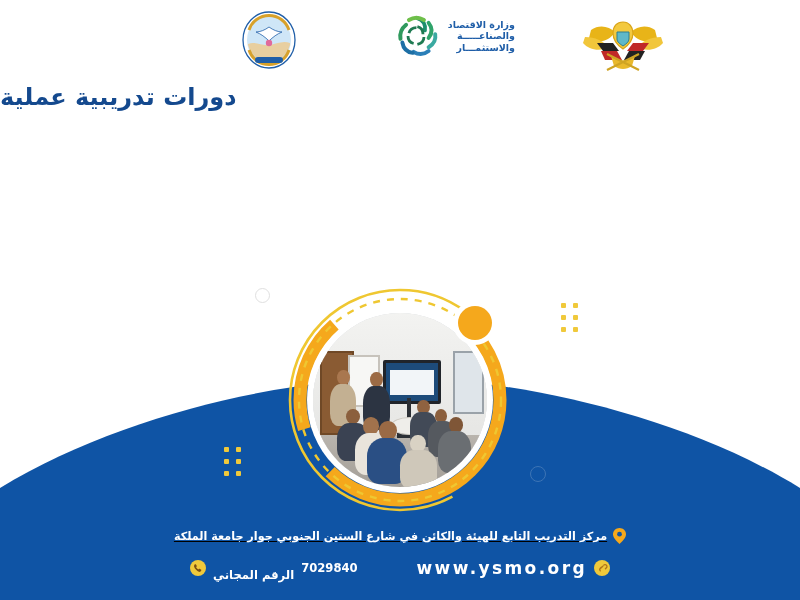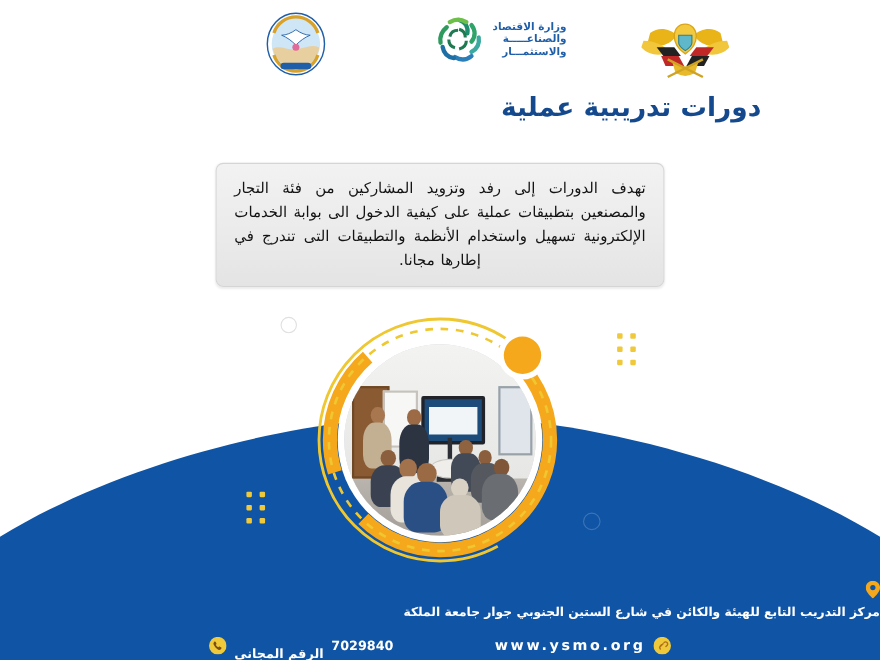--- a/index.html
+++ b/index.html
@@ -21,21 +21,21 @@
   .logo-right{left:533px;width:84px;height:66px;}
 
   .ministry-text{
     display:flex;flex-direction:column;align-items:flex-start;
     line-height:1.18;color:#1f5ea8;font-size:9.5px;font-weight:bold;
     letter-spacing:.2px;direction:rtl;
   }
   .ministry-text span{white-space:nowrap;}
 
   
-  .title-wrap{position:absolute;top:84px;left:0;width:692px;text-align:right;}
+  .title-wrap{position:absolute;top:84px;left:0;width:692px;text-align:left;}
   .title-1{
     color:#14498e;font-size:24px;font-weight:bold;letter-spacing:.3px;
     line-height:1.15;direction:rtl;
   }
   .title-2{
     color:#14498e;font-size:16.5px;font-weight:bold;margin-top:4px;
     line-height:1.2;direction:rtl;
   }
 
   
@@ -157,23 +157,20 @@
         <path d="M30 46c6 6 18 6 24 0l-3 10c-6 4-12 4-18 0Z" fill="#e9b92c"></path>
         <path d="M26 44l32 16M58 44L26 60" stroke="#cfa424" stroke-width="2.2" fill="none"></path>
       </svg>
     </div>
   </div>
 
   <div class="title-wrap">
     <div class="title-1">دورات تدريبية عملية</div>
   </div>
 
-  <div class="textbox">
-    <p>تهدف الدورات  إلى رفد وتزويد  المشاركين من فئة التجار والمصنعين بتطبيقات عملية على كيفية  الدخول الى  بوابة  الخدمات  الإلكترونية  تسهيل  واستخدام الأنظمة والتطبيقات التى تندرج في إطارها  مجانا.</p>
-  </div>
 
   <svg class="dome" viewBox="0 0 800 230" preserveAspectRatio="none">
     <path d="M0 230 L0 118 C 120 44, 290 8, 400 8 C 510 8, 680 44, 800 118 L800 230 Z" fill="#0f54a5"></path>
   </svg>
 
   <div class="dot-grid dots-right">
     <i></i>
       <i></i>
       <i></i>
       <i></i>
@@ -240,41 +237,41 @@
         <div class="head" style="left:56%;top:70%;width:9%;height:10%;background:#d9d2c4;"></div>
         <div class="p" style="left:50%;top:79%;width:21%;height:22%;background:#cfc8ba;"></div>
       </div>
     </div>
 
     <div class="accent-dot"></div>
   </div>
 
   <div style="position:absolute;left:0;top:528px;width:800px;">
 
-    <div style="display:flex;flex-direction:column;align-items:flex-start;justify-content:center;gap:6px;">
+    <div style="display:flex;flex-direction:row;align-items:center;justify-content:center;gap:6px;text-decoration:underline;">
       <span style="flex:0 0 auto;line-height:0;">
         <svg width="13" height="16" viewBox="0 0 13 16" aria-hidden="true">
           <path d="M6.5 0C2.9 0 0 2.8 0 6.3 0 10.8 6.5 16 6.5 16S13 10.8 13 6.3C13 2.8 10.1 0 6.5 0Z" fill="#f5a81c"></path>
           <circle cx="6.5" cy="6.2" r="2.4" fill="#0f54a5"></circle>
         </svg>
       </span>
       <span style="color:#ffffff;font-size:11.2px;font-weight:bold;direction:rtl;white-space:nowrap;letter-spacing:.1px;">مركز التدريب التابع للهيئة والكائن في شارع الستين الجنوبي جوار جامعة الملكة</span>
     </div>
 
     <div style="display:flex;flex-direction:row;align-items:center;justify-content:space-between;
                 width:420px;margin:10px auto 0 auto;">
 
       <div style="display:flex;flex-direction:row;align-items:center;gap:7px;">
         <span style="line-height:0;">
           <svg width="16" height="16" viewBox="0 0 16 16" aria-hidden="true">
             <circle cx="8" cy="8" r="8" fill="#f0c93b"></circle>
             <path d="M5.6 9.4l3.2-3.2M6.3 10.9a1.9 1.9 0 0 1 0-2.7l1-1M9.7 5.1a1.9 1.9 0 0 1 2.7 2.7l-1 1" stroke="#b0721a" stroke-width="1.3" fill="none" stroke-linecap="round"></path>
           </svg>
         </span>
-        <span style="color:#ffffff;font-size:13px;font-weight:bold;letter-spacing:2.4px;direction:ltr;">www.ysmo.org</span>
+        <span style="color:#ffffff;font-size:17px;font-weight:bold;letter-spacing:2.4px;direction:ltr;">www.ysmo.org</span>
       </div>
 
       <div style="display:flex;flex-direction:row-reverse;align-items:center;gap:7px;">
         <span style="line-height:0;">
           <svg width="16" height="16" viewBox="0 0 16 16" aria-hidden="true">
             <circle cx="8" cy="8" r="8" fill="#f0c93b"></circle>
             <path d="M4.6 4.6c.5-.5 1.2-.5 1.5.1l.6 1c.2.4.1.8-.2 1.1l-.4.4c.5 1 1.3 1.8 2.3 2.3l.4-.4c.3-.3.7-.4 1.1-.2l1 .6c.6.3.6 1 .1 1.5l-.5.5c-.4.4-1 .5-1.6.3C7 11 5 9 4.1 6.7c-.2-.6-.1-1.2.3-1.6Z" fill="#7a4e12"></path>
           </svg>
         </span>
         <span style="color:#ffffff;font-size:11.6px;font-weight:bold;direction:rtl;white-space:nowrap;margin-top:14px;">الرقم المجاني</span>

